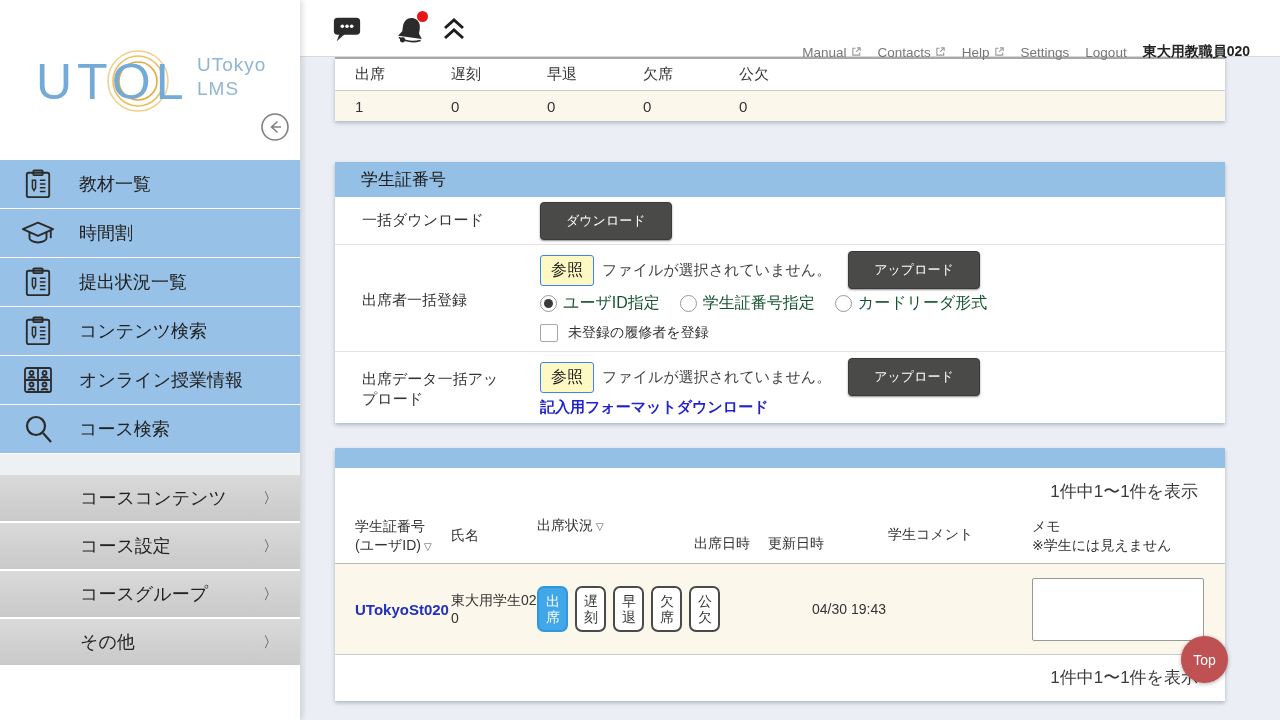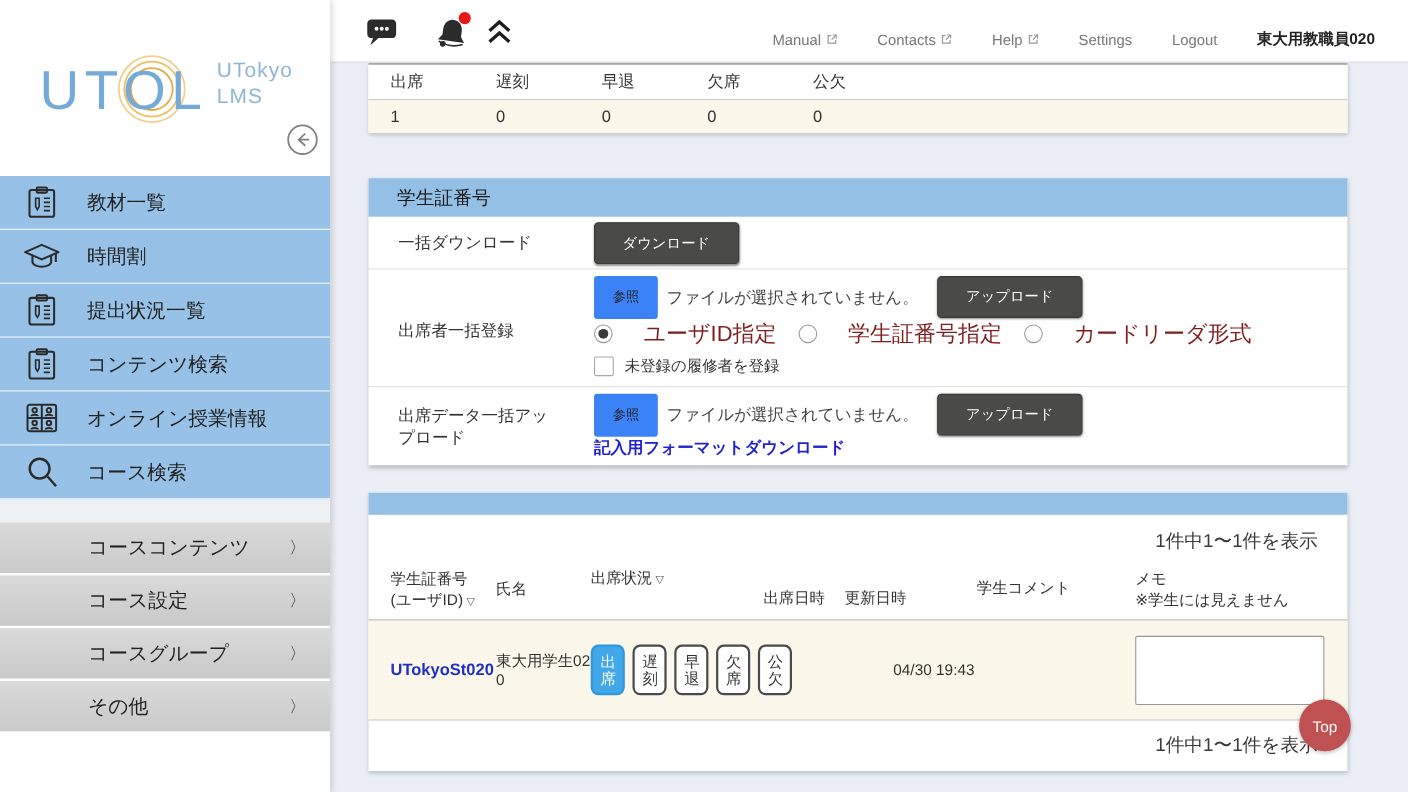--- a/index.html
+++ b/index.html
@@ -27,22 +27,22 @@
 
   
   .topbar { position:absolute; left:300px; top:0; width:980px; height:57px; background:#fff;
     border-bottom:1px solid #d5d9de; z-index:20; }
   .tb-icon { position:absolute; top:14px; background:none; border:none; cursor:pointer; }
   .tb-msg { left:32px; }
   .tb-bell { left:95px; }
   .tb-bell .dot { position:absolute; right:-1px; top:-3px; width:11px; height:11px;
     border-radius:50%; background:#e81616; }
   .tb-collapse { left:141px; top:17px; }
-  .tb-links { position:absolute; right:30px; top:0; height:72px; display:flex;
-    align-items:center; gap:36px; }
+  .tb-links { position:absolute; right:30px; top:16px; height:72px; display:flex;
+    align-items:center; gap:16px; }
   .tb-link { background:none; border:none; cursor:pointer; font-size:13.5px; color:#777;
     display:flex; align-items:center; gap:4px; font-family:inherit; }
   .tb-user { font-size:14px; font-weight:bold; color:#222; }
 
   
   .panel { position:absolute; background:#fff; width:890px;
     box-shadow:0 2px 4px rgba(70,80,100,.35); }
 
   
   .summary { left:335px; top:57px; border-top:2px solid #a8a8a8; }
@@ -58,29 +58,29 @@
   .reg-row { display:flex; border-bottom:1px solid #e2e2e2; }
   .reg-label { width:205px; padding-left:27px; font-size:15px; color:#333; }
   .row1 { height:48px; align-items:center; }
   .row2 { padding:8px 0 4px 0; }
   .row3 { padding:8px 0 6px 0; border-bottom:none; }
   .v-center { display:flex; align-items:center; }
   .ctl-line { display:flex; align-items:center; height:34px; }
   .btn-dark { background:#4a4a48; color:#fff; border:1px solid #3a3a38; border-radius:4px;
     font-size:13px; padding:9px 25px; cursor:pointer; box-shadow:0 1px 2px rgba(0,0,0,.45);
     font-family:inherit; }
-  .btn-browse { background:#3b82f6; border:7px solid #3b82f6; border-radius:3px;
-    font-size:12px; color:#222; padding:4px 10px; cursor:pointer; font-family:inherit; }
+  .btn-browse { background:#fef9c3; border:1px solid #3b82f6; border-radius:3px;
+    font-size:16px; color:#222; padding:4px 10px; cursor:pointer; font-family:inherit; }
   .file-text { font-size:15px; color:#444; margin-left:8px; }
   .upload-margin { margin-left:17px; }
   .radio-line { display:flex; align-items:center; gap:6px; height:28px; margin-top:2px; }
   .radio { width:17px; height:17px; border-radius:50%; border:1px solid #999; background:#fff;
     display:inline-flex; align-items:center; justify-content:center; cursor:pointer; }
   .radio.sel::after { content:""; width:9px; height:9px; border-radius:50%; background:#3a3a3a; }
-  .radio-lbl { font-size:20px; color:#7f1d1d; margin-right:14px;margin-left:22px; }
+  .radio-lbl { font-size:16px; color:#14532d; margin-right:14px; }
   .chk-line { display:flex; align-items:center; gap:10px; height:28px; margin-top:2px; }
   .checkbox { width:18px; height:18px; border:1px solid #a8a8a8; border-radius:2px;
     background:#fff; cursor:pointer; }
   .chk-lbl { font-size:14px; color:#333; }
   .fmt-link { font-size:15px; font-weight:bold; color:#2222cc; text-decoration:none;
     display:inline-block; margin-top:4px; cursor:pointer; }
 
   
   .students { left:335px; top:448px; }
   .blue-bar { height:20px; background:#95c0e6; }

